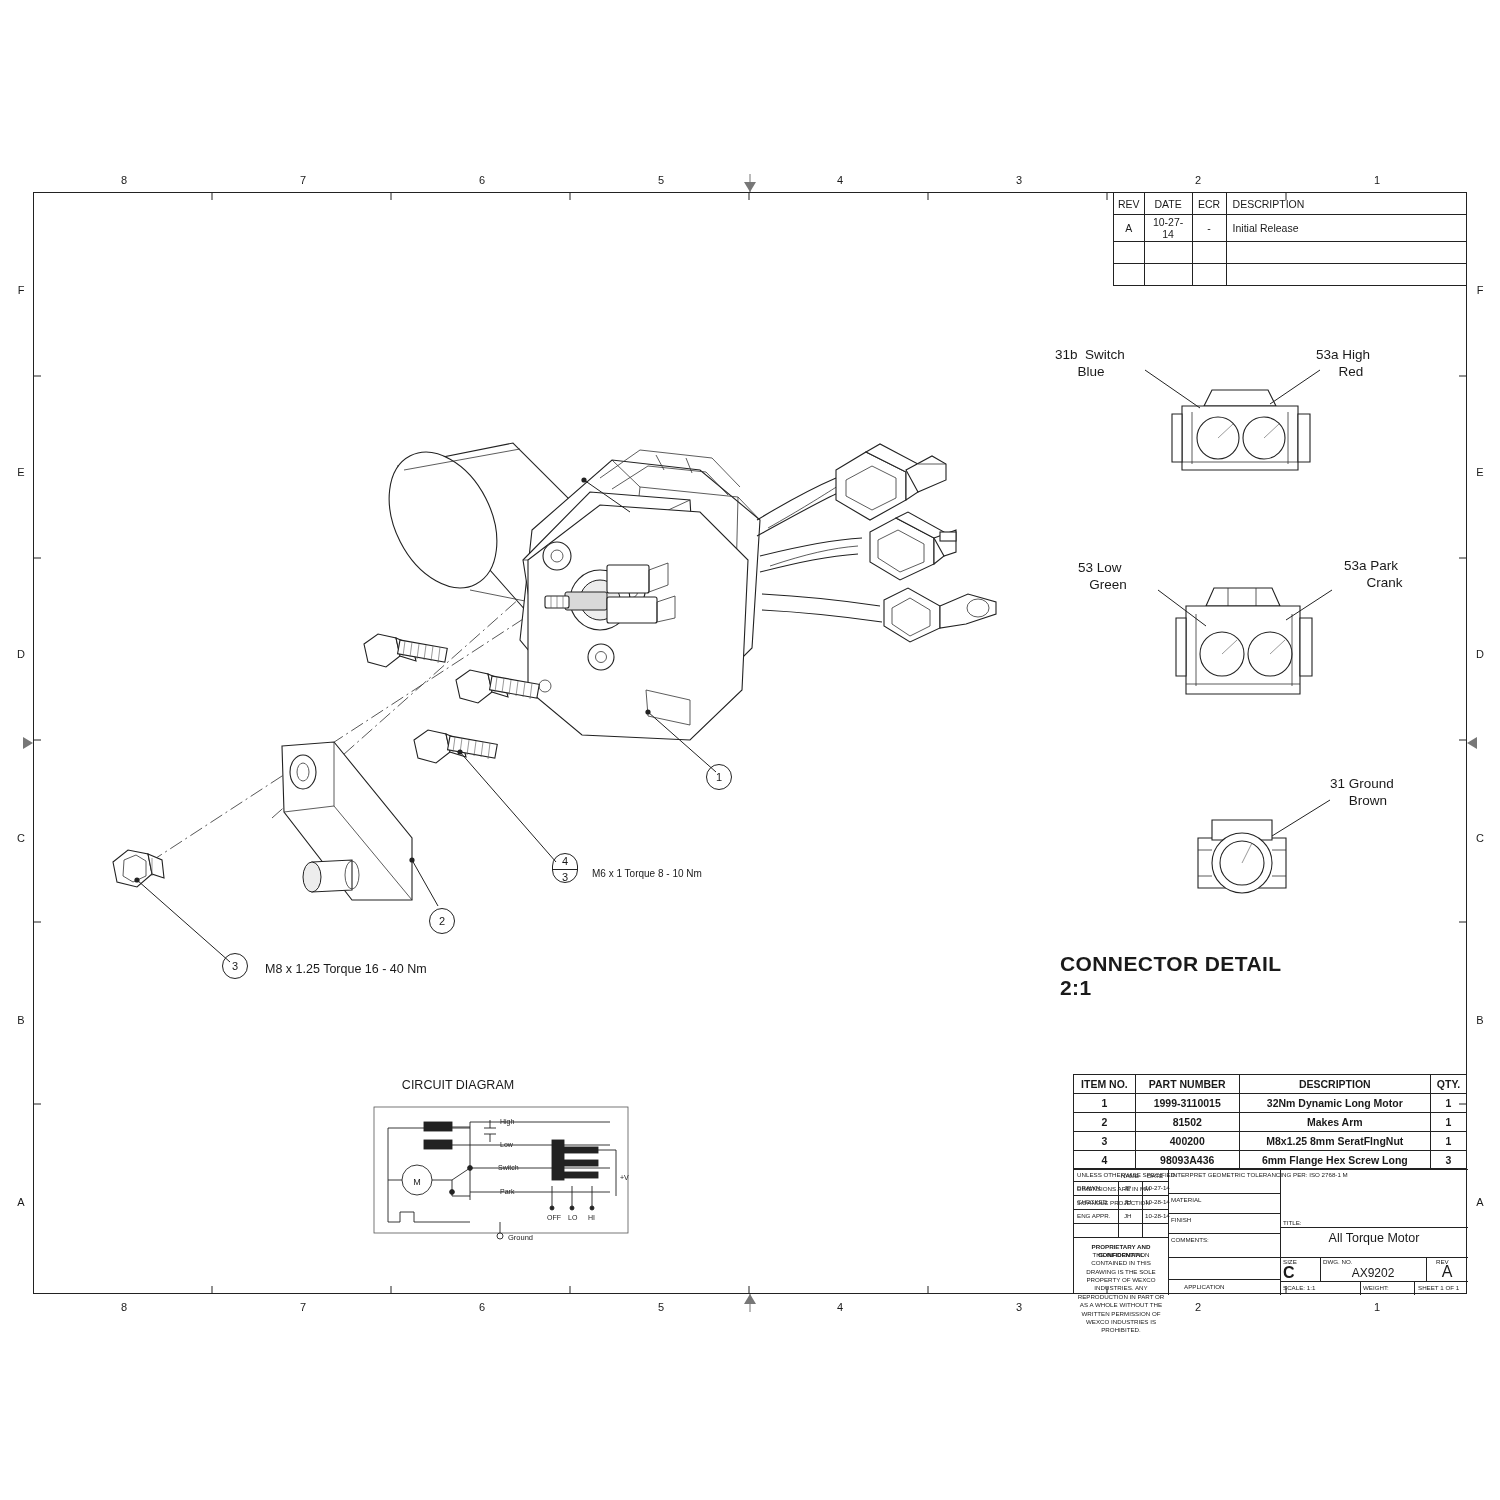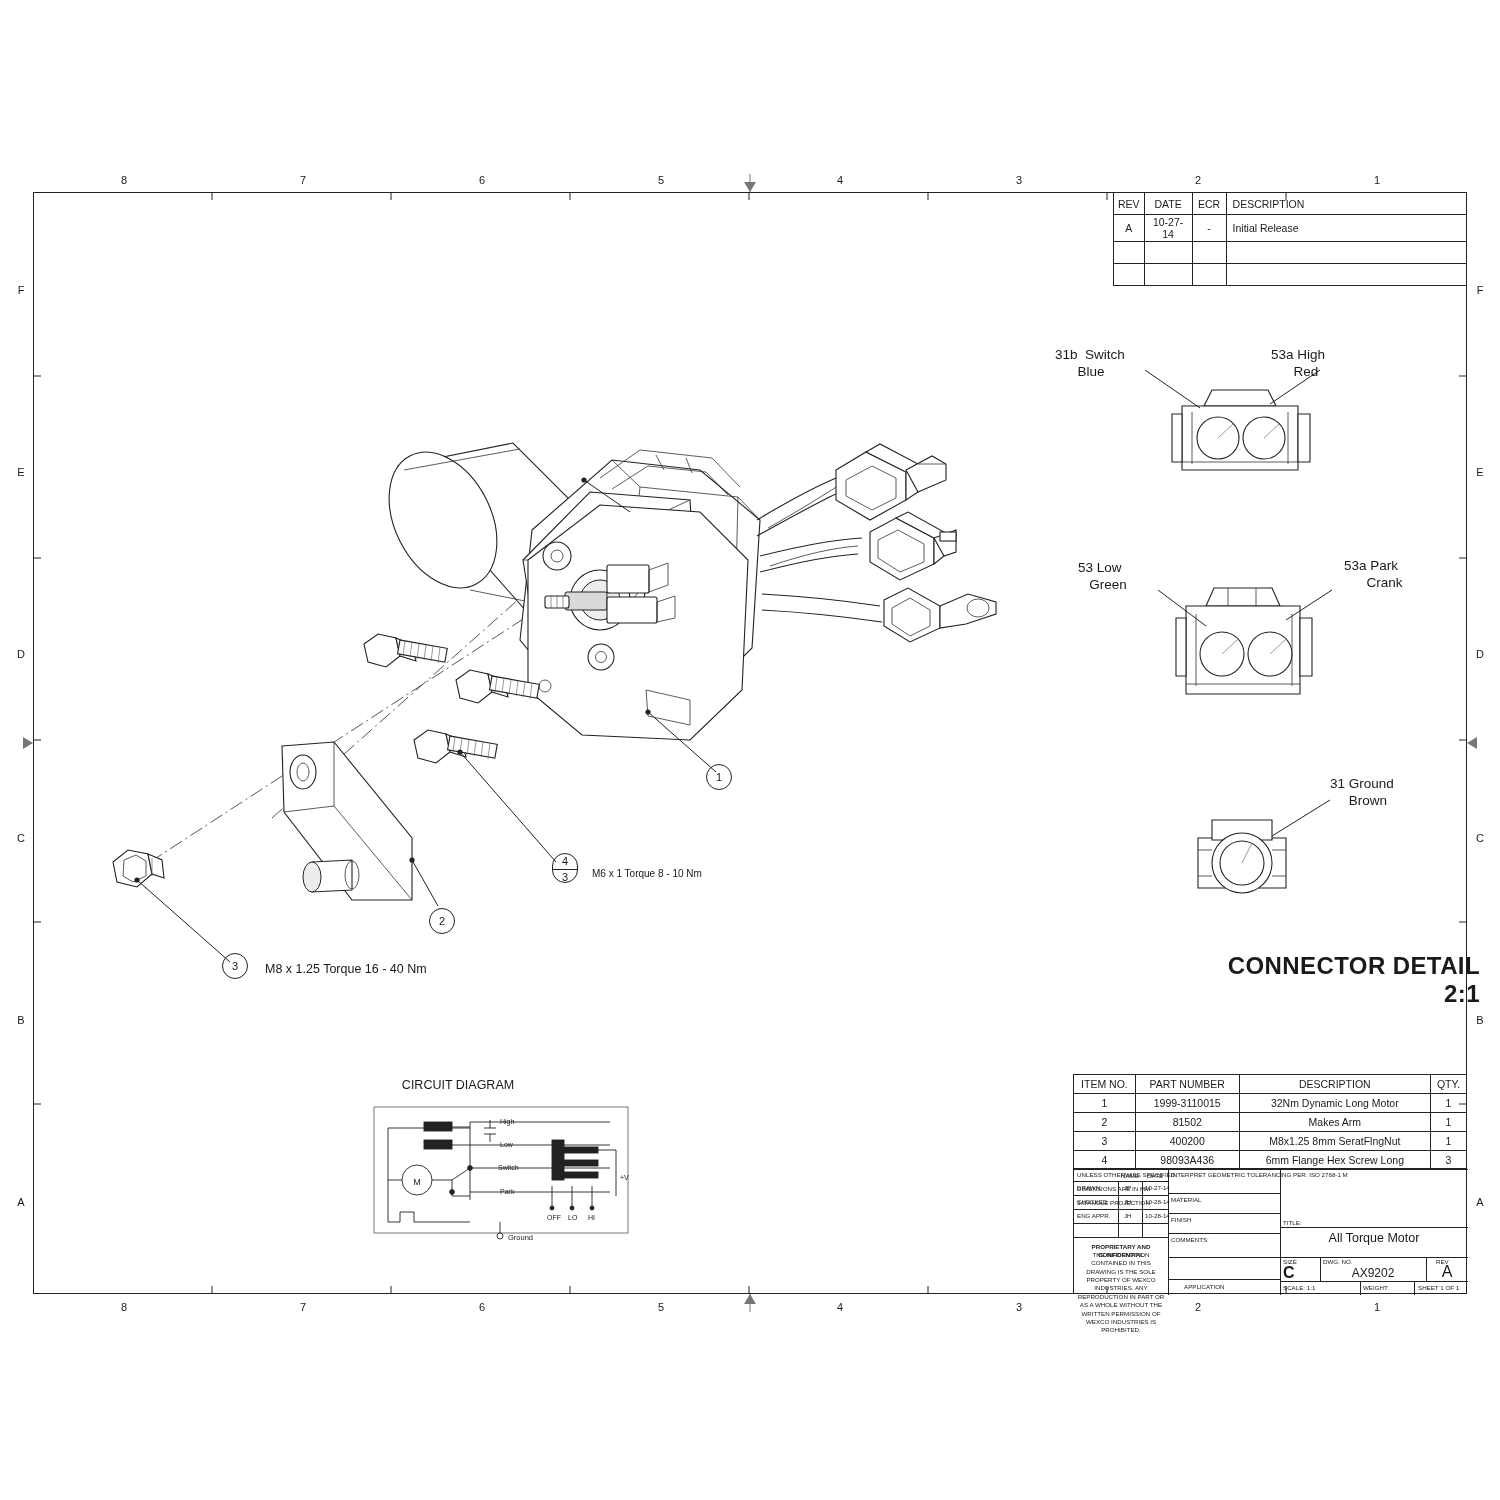--- a/index.html
+++ b/index.html
@@ -62,21 +62,21 @@
     left: 1073px; top: 1074px;
     width: 394px;
     border-collapse: collapse;
     font-size: 10.5px;
   }
   .bom td, .bom th {
     border: 1px solid #222;
     height: 19px;
     padding: 0 3px;
     text-align: center;
-    font-weight: normal;
+    font-weight: bold;
     box-sizing: border-box;
   }
   .bom .c-item { width: 62px; }
   .bom .c-pn { width: 104px; }
   .bom .c-desc { width: 192px; }
   .bom .c-qty { width: 36px; }
 
   
   .tb {
     position: absolute;
@@ -88,22 +88,22 @@
   }
   .tb .ln { position: absolute; background: #222; }
 
   .tiny { font-size: 6.2px; line-height: 1.35; }
 
   
   .cd-title {
     position: absolute;
     left: 1060px; top: 952px;
     width: 420px;
-    text-align: right;
-    font-size: 24px;
+    text-align: left;
+    font-size: 21px;
     font-weight: bold;
     letter-spacing: 0.4px;
     line-height: 1.15;
   }
 
   
   .bubble {
     position: absolute;
     width: 26px; height: 26px;
     border: 1.1px solid #222;
@@ -461,21 +461,21 @@
       <circle class="fillw" cx="1242" cy="863" r="22"></circle>
       <path class="stroke-hair" d="M 1242 863 L 1252 843"></path>
       <path class="stroke-thin" d="M 1198 850 L 1212 850 M 1272 850 L 1286 850"></path>
       <path class="stroke-thin" d="M 1198 876 L 1212 876 M 1272 876 L 1286 876"></path>
       <path class="leader" d="M 1330 800 L 1272 836"></path>
     </g>
   </svg>
 
   <div class="conn-label" style="left:1055px; top:347px;">31b  Switch
       Blue</div>
-  <div class="conn-label" style="left:1271px; top:347px;">53a High
+  <div class="conn-label" style="left:1316px; top:347px;">53a High
       Red</div>
   <div class="conn-label" style="left:1078px; top:560px;">53 Low
    Green</div>
   <div class="conn-label" style="left:1344px; top:558px;">53a Park
       Crank</div>
   <div class="conn-label" style="left:1330px; top:776px;">31 Ground
      Brown</div>
 
   <div class="cd-title">
     <span>CONNECTOR DETAIL</span><br>

